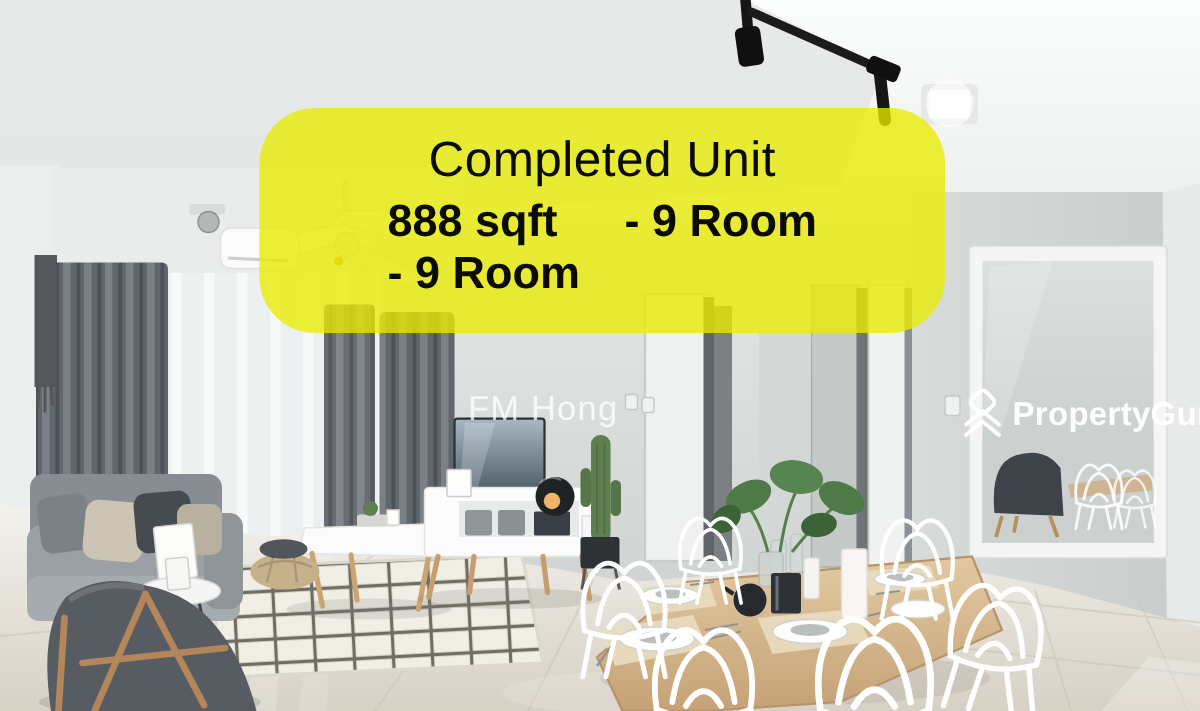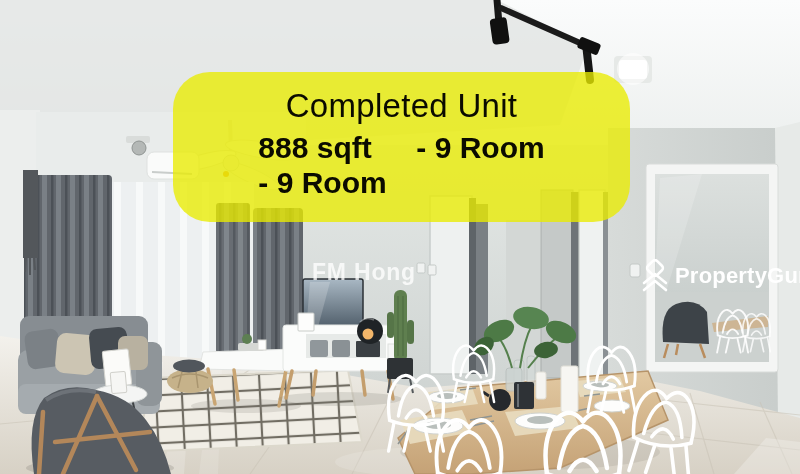--- a/index.html
+++ b/index.html
@@ -19,21 +19,21 @@
     font-size:33px;font-weight:400;letter-spacing:.3px;margin-top:15px;line-height:38px;
   }
   .banner-rows{
     display:inline-grid;grid-template-columns:auto auto;column-gap:16px;
     margin-top:5px;font-size:30px;font-weight:700;line-height:35px;text-align:left;
   }
   .banner-rows .size{min-width:142px;}
   
   .photog{
     position:absolute;left:312px;top:259px;
-    font-size:23px;font-weight:700;letter-spacing:.8px;
+    font-size:23px;font-weight:400;letter-spacing:.8px;
     color:rgba(255,255,255,0.78);
   }
   .brand{
     position:absolute;left:641px;top:257px;display:flex;align-items:center;gap:6px;
     color:#ffffff;
   }
   .brand-text{font-size:22px;font-weight:700;letter-spacing:.2px;line-height:38px;}
   .brand-icon{display:block;}
 </style>
 </head>

